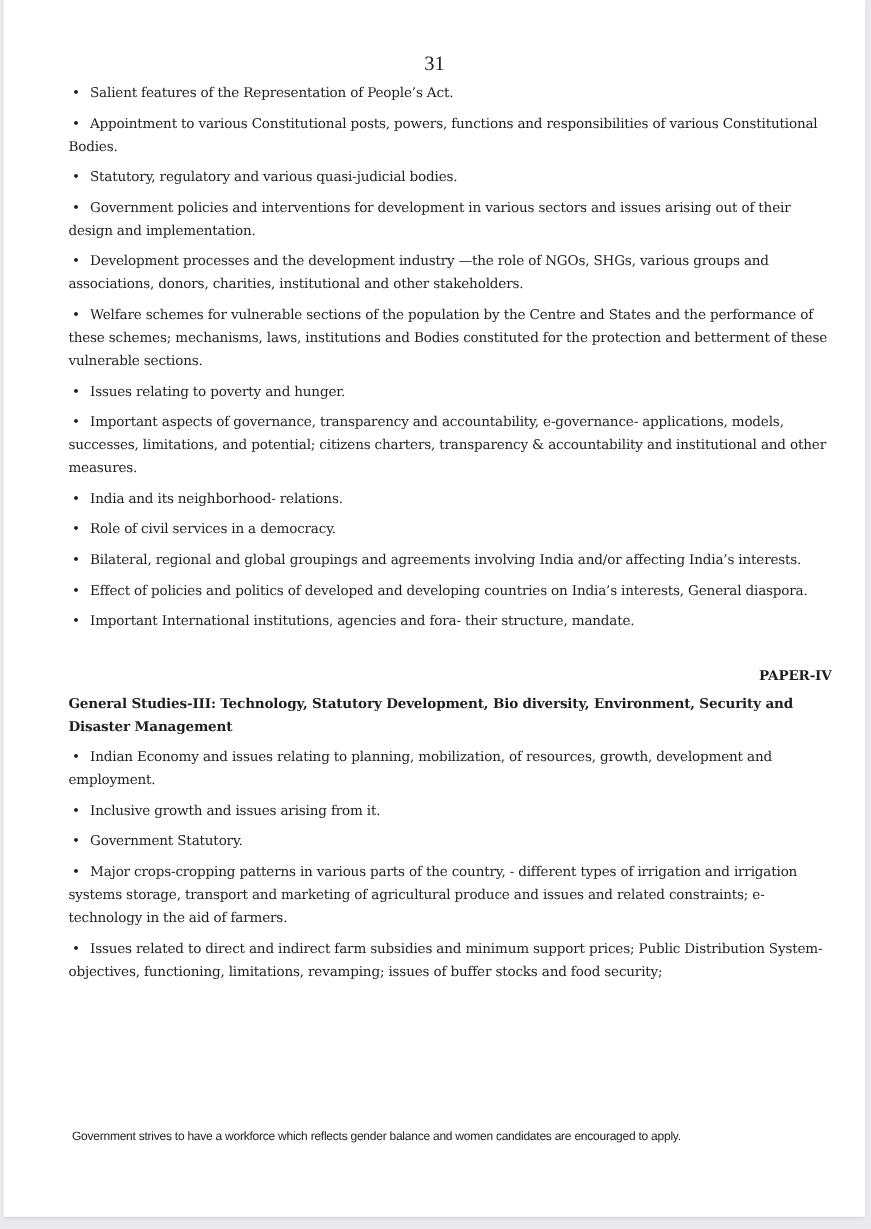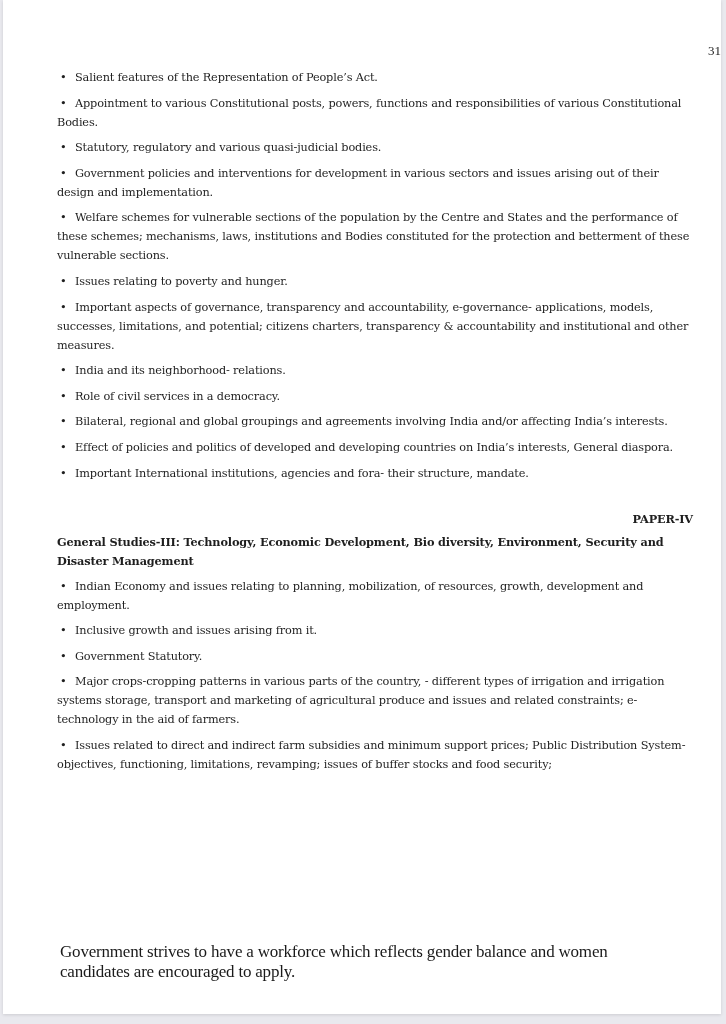--- a/index.html
+++ b/index.html
@@ -10,64 +10,65 @@
   }
   .page {
     position: absolute; left: 3px; top: 0; width: 718px; height: 1014px;
     background: #ffffff;
     box-shadow: 0 1px 3px rgba(0,0,0,0.12);
     font-family: "Liberation Serif", "DejaVu Serif", serif;
     color: #1e1e1e;
   }
   .page-number {
     position: absolute; top: 43px; left: 0; width: 100%;
-    text-align: right; font-size: 13px;
+    text-align: center; font-size: 17px;
   }
   .content {
     position: absolute; left: 54px; top: 68px; width: 636px;
     font-family: "DejaVu Serif", serif;
     font-size: 11.3px; line-height: 19px; letter-spacing: -0.15px;
   }
   .item { margin: 0 0 6.6px 0; }
   .bullet { display: inline-block; width: 18px; padding-left: 3px; box-sizing: border-box; }
   .section-title {
     text-align: right; font-weight: bold; margin: 27px 0 4px 0;
   }
   .section-subtitle {
     font-weight: bold; margin: 0 0 6px 0; line-height: 19px;
   }
   .footer-note {
     position: absolute; left: 57px; top: 942px; width: 620px;
-    font-family: Liberation Serif, serif;
-    font-size: 17px; letter-spacing: -0.2px; color: #1a1a1a;
+    font-family: Liberation Sans, sans-serif;
+    font-size: 10px; letter-spacing: -0.2px; color: #1a1a1a;
   }
 </style>
 </head>
 <body>
 
 <div class="page">
   <div class="page-number">31</div>
 
   <div class="content">
     <div id="list-a">
         <div class="item"><span class="bullet">•</span><span>Salient features of the Representation of People’s Act.</span></div>
         <div class="item"><span class="bullet">•</span><span>Appointment to various Constitutional posts, powers, functions and responsibilities of various Constitutional Bodies.</span></div>
         <div class="item"><span class="bullet">•</span><span>Statutory, regulatory and various quasi-judicial bodies.</span></div>
         <div class="item"><span class="bullet">•</span><span>Government policies and interventions for development in various sectors and issues arising out of their design and implementation.</span></div>
+        <div class="item"><span class="bullet">•</span><span>Development processes and the development industry —the role of NGOs, SHGs, various groups and associations, donors, charities, institutional and other stakeholders.</span></div>
         <div class="item"><span class="bullet">•</span><span>Welfare schemes for vulnerable sections of the population by the Centre and States and the performance of these schemes; mechanisms, laws, institutions and Bodies constituted for the protection and betterment of these vulnerable sections.</span></div>
         <div class="item"><span class="bullet">•</span><span>Issues relating to poverty and hunger.</span></div>
         <div class="item"><span class="bullet">•</span><span>Important aspects of governance, transparency and accountability, e-governance- applications, models, successes, limitations, and potential; citizens charters, transparency &amp; accountability and institutional and other measures.</span></div>
         <div class="item"><span class="bullet">•</span><span>India and its neighborhood- relations.</span></div>
         <div class="item"><span class="bullet">•</span><span>Role of civil services in a democracy.</span></div>
         <div class="item"><span class="bullet">•</span><span>Bilateral, regional and global groupings and agreements involving India and/or affecting India’s interests.</span></div>
         <div class="item"><span class="bullet">•</span><span>Effect of policies and politics of developed and developing countries on India’s interests, General diaspora.</span></div>
         <div class="item"><span class="bullet">•</span><span>Important International institutions, agencies and fora- their structure, mandate.</span></div>
       </div>
     <div class="section-title">PAPER-IV</div>
-    <div class="section-subtitle">General Studies-III: Technology, Economic Development, Bio diversity, Environment, Security and Disaster Management</div>
+    <div class="section-subtitle">General Studies-III: Technology, Statutory Development, Bio diversity, Environment, Security and Disaster Management</div>
     <div id="list-b">
         <div class="item"><span class="bullet">•</span><span>Indian Economy and issues relating to planning, mobilization, of resources, growth, development and employment.</span></div>
         <div class="item"><span class="bullet">•</span><span>Inclusive growth and issues arising from it.</span></div>
         <div class="item"><span class="bullet">•</span><span>Government Statutory.</span></div>
         <div class="item"><span class="bullet">•</span><span>Major crops-cropping patterns in various parts of the country, - different types of irrigation and irrigation systems storage, transport and marketing of agricultural produce and issues and related constraints; e-technology in the aid of farmers.</span></div>
         <div class="item"><span class="bullet">•</span><span>Issues related to direct and indirect farm subsidies and minimum support prices; Public Distribution System- objectives, functioning, limitations, revamping; issues of buffer stocks and food security;</span></div>
       </div>
   </div>
 
   <div class="footer-note">Government strives to have a workforce which reflects gender balance and women candidates are encouraged to apply.</div>

